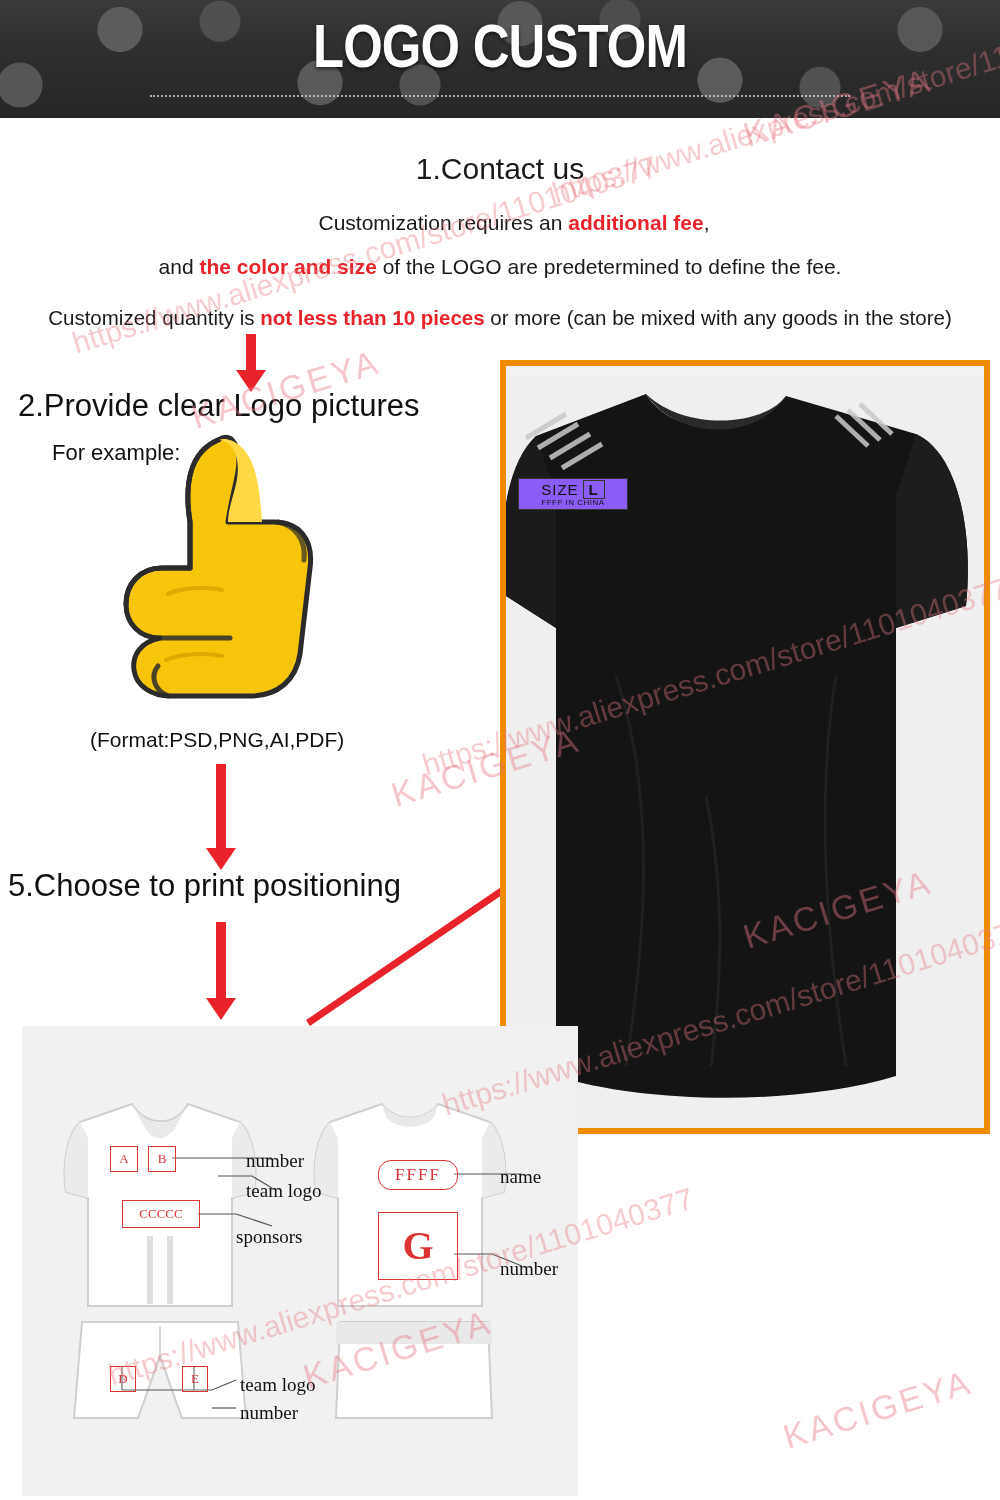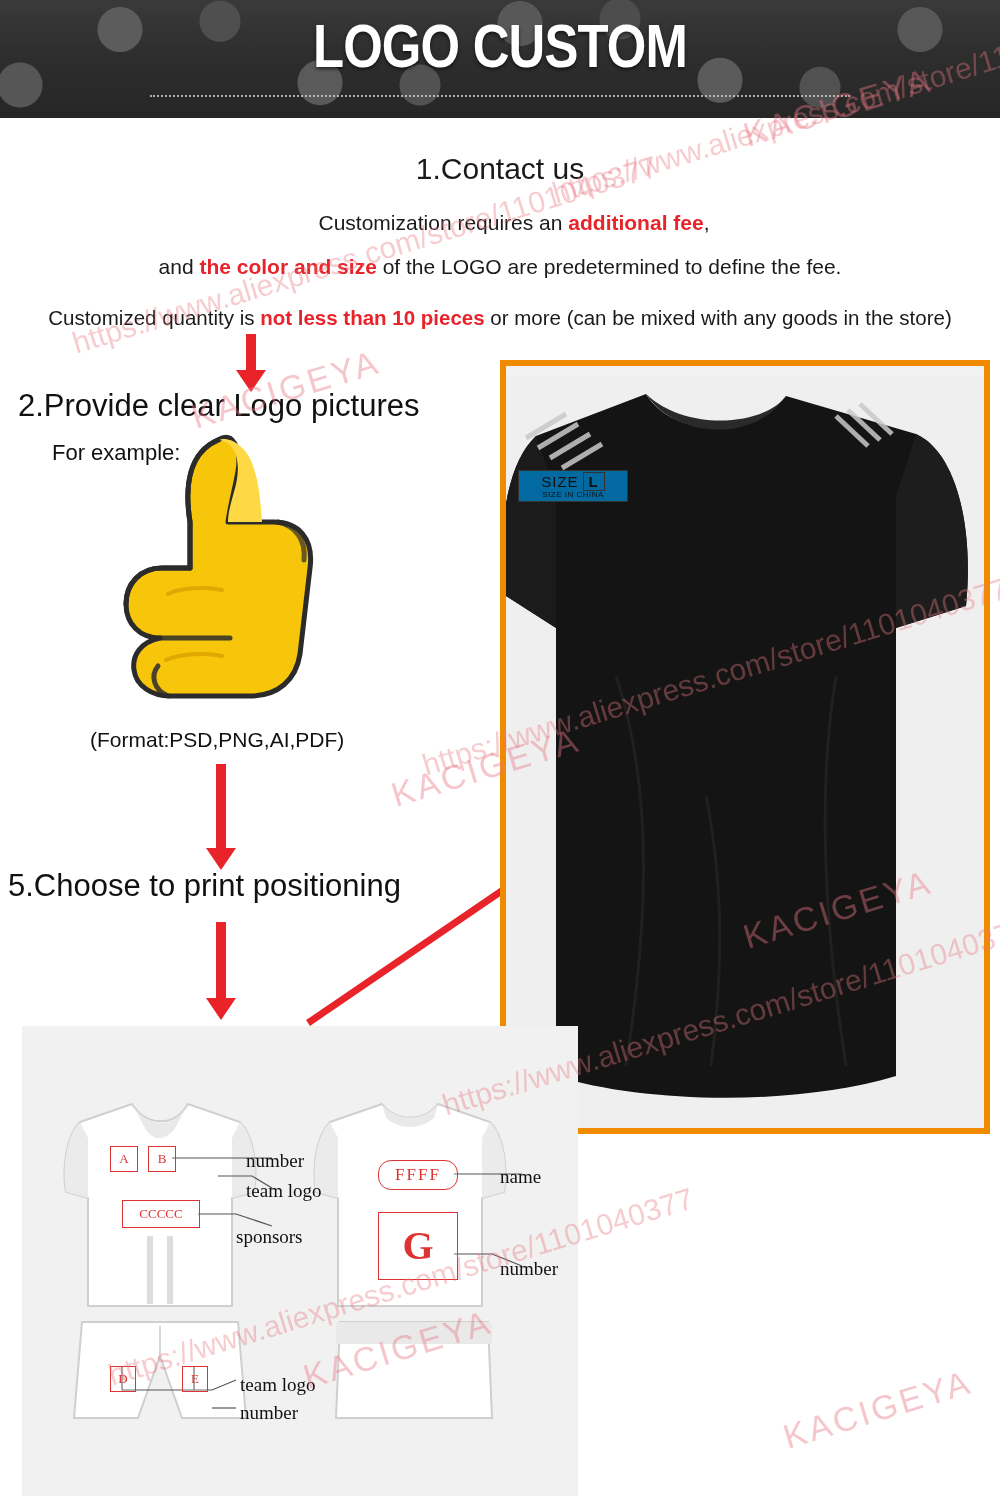--- a/index.html
+++ b/index.html
@@ -99,22 +99,22 @@
   .photo{
     position:absolute;left:500px;top:360px;width:478px;height:762px;
     border:6px solid #f08a00;
     background:#f2f2f2;
     overflow:hidden;
   }
   .shirt{
     position:absolute;left:-10px;top:10px;width:500px;height:752px;
   }
   .size-tag{
-    position:absolute;left:12px;top:104px;width:100px;
-    background:#0369a1;border:1px solid #333;
+    position:absolute;left:12px;top:112px;width:100px;
+    background:#8b5cf6;border:1px solid #333;
     padding:2px 4px;text-align:center;
   }
   .size-tag .st1{font-size:15px;color:#111;letter-spacing:1px;}
   .size-tag .st1 b{border:1px solid #333;padding:0 5px;margin-left:4px;}
   .size-tag .st2{font-size:8px;color:#111;letter-spacing:.5px;}
   .logo-mark{position:absolute;left:240px;top:268px;width:70px;height:90px;text-align:center;}
   .logo-mark .lt{font-family:"Liberation Serif", serif;font-style:italic;font-weight:bold;color:#fff;font-size:23px;margin-top:2px;}
 
   
   .jersey{
@@ -236,21 +236,21 @@
 
     <g stroke="#232323" stroke-width="3" fill="none" opacity=".8">
       <path d="M120 300 C160 420 150 560 130 690"></path>
       <path d="M340 300 C320 420 330 560 350 690"></path>
       <path d="M210 420 C230 520 225 610 215 690"></path>
     </g>
   </svg>
 
   <div class="size-tag">
     <div class="st1"><span>SIZE</span><b>L</b></div>
-    <div class="st2">SIZE IN CHINA</div>
+    <div class="st2">FFFF IN CHINA</div>
   </div>
 
 </div>
 
 <div class="jersey">
 
   <svg viewBox="0 0 556 470" width="556" height="470" style="position:absolute;left:0;top:0;">
 
     <path d="M58 96 L110 78 C124 100 152 102 166 78 L218 96
              C232 110 236 142 232 166 L210 172 L210 280 L66 280 L66 172 L44 166

